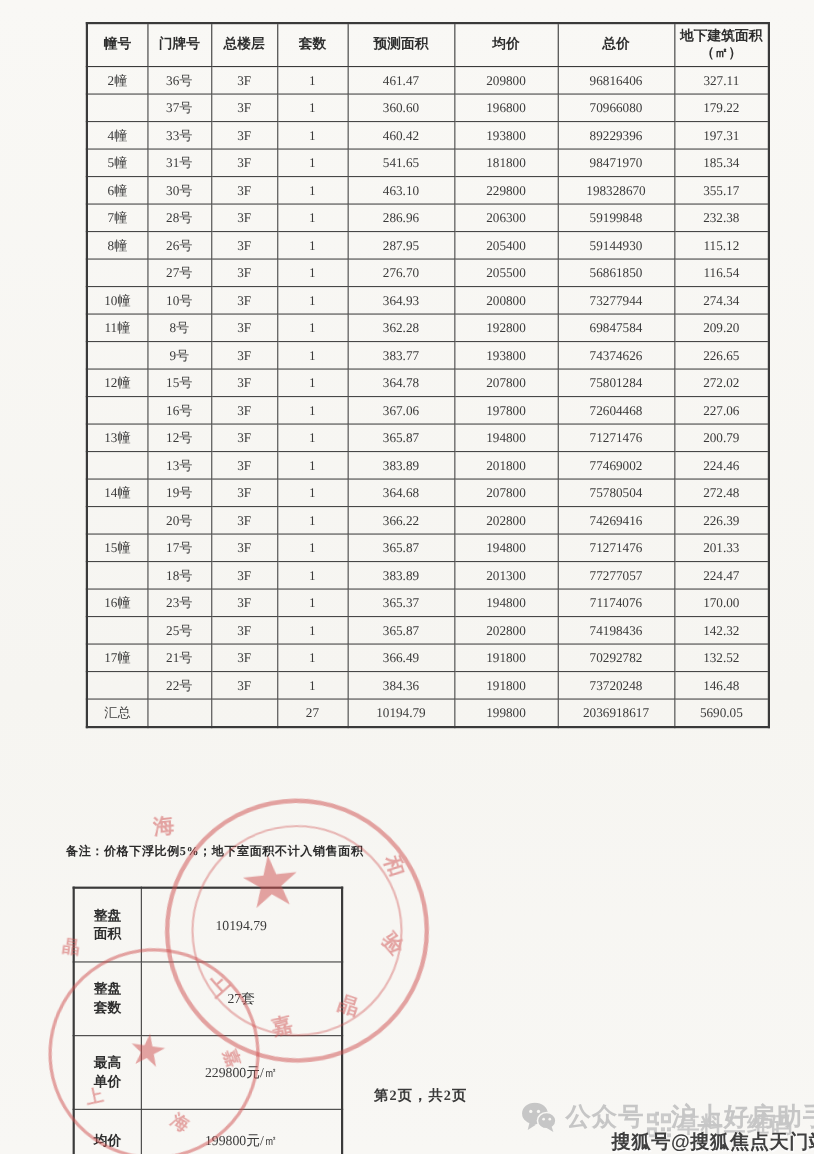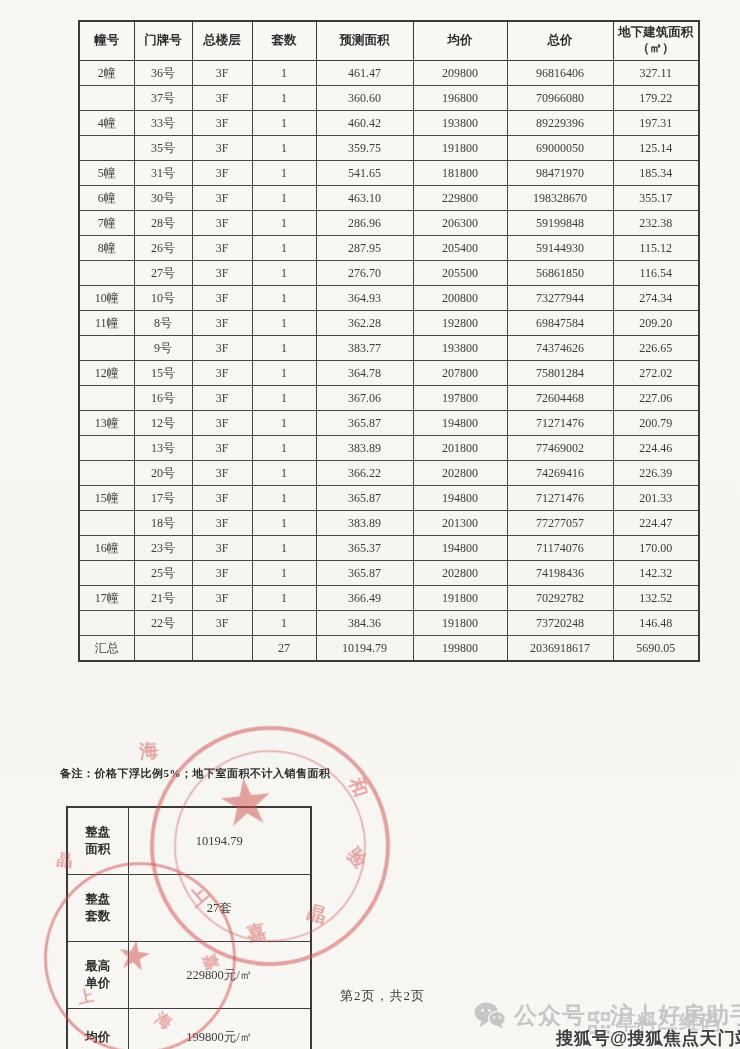--- a/index.html
+++ b/index.html
@@ -79,21 +79,21 @@
   #stamp-b .star{left:72px;top:74px;font-size:40px;}
   #stamp-b .g{font-size:16px;}
   #stamp-b .g:nth-of-type(1){left:18px;top:60px;transform:rotate(-55deg);}
   #stamp-b .g:nth-of-type(2){left:40px;top:132px;transform:rotate(-20deg);}
   #stamp-b .g:nth-of-type(3){left:120px;top:145px;transform:rotate(25deg);}
   #stamp-b .g:nth-of-type(4){left:158px;top:80px;transform:rotate(62deg);}
 
   
   .page-info{
     position:absolute;left:340px;top:987px;
-    font-size:13px;font-weight:normal;color:#3a3a3a;letter-spacing:1px;
+    font-size:13px;font-weight:bold;color:#3a3a3a;letter-spacing:1px;
   }
   .wm{font-family:"Liberation Sans",sans-serif;font-weight:bold;color:#c9c9c9;white-space:nowrap;}
   .wm-qr{position:absolute;left:588px;top:1009px;display:flex;align-items:center;gap:6px;}
   .wm-qr .label{font-size:20px;letter-spacing:1px;}
   .wm-wechat{position:absolute;left:474px;top:1000px;display:flex;align-items:center;gap:8px;}
   .wm-wechat .label{font-size:23px;letter-spacing:1px;color:#c6c6c6;}
   .wm-sohu{
     position:absolute;left:556px;top:1026px;
     font-family:"Liberation Sans",sans-serif;font-size:17.5px;font-weight:bold;
     color:#3f3f3f;letter-spacing:.5px;white-space:nowrap;
@@ -155,30 +155,20 @@
           <td>4幢</td>
           <td>33号</td>
           <td>3F</td>
           <td>1</td>
           <td>460.42</td>
           <td>193800</td>
           <td>89229396</td>
           <td>197.31</td>
         </tr>
         <tr>
-          <td></td>
-          <td>35号</td>
-          <td>3F</td>
-          <td>1</td>
-          <td>359.75</td>
-          <td>191800</td>
-          <td>69000050</td>
-          <td>125.14</td>
-        </tr>
-        <tr>
           <td>5幢</td>
           <td>31号</td>
           <td>3F</td>
           <td>1</td>
           <td>541.65</td>
           <td>181800</td>
           <td>98471970</td>
           <td>185.34</td>
         </tr>
         <tr>
@@ -283,20 +273,30 @@
         </tr>
         <tr>
           <td></td>
           <td>13号</td>
           <td>3F</td>
           <td>1</td>
           <td>383.89</td>
           <td>201800</td>
           <td>77469002</td>
           <td>224.46</td>
+        </tr>
+        <tr>
+          <td>14幢</td>
+          <td>19号</td>
+          <td>3F</td>
+          <td>1</td>
+          <td>364.68</td>
+          <td>207800</td>
+          <td>75780504</td>
+          <td>272.48</td>
         </tr>
         <tr>
           <td></td>
           <td>20号</td>
           <td>3F</td>
           <td>1</td>
           <td>366.22</td>
           <td>202800</td>
           <td>74269416</td>
           <td>226.39</td>

